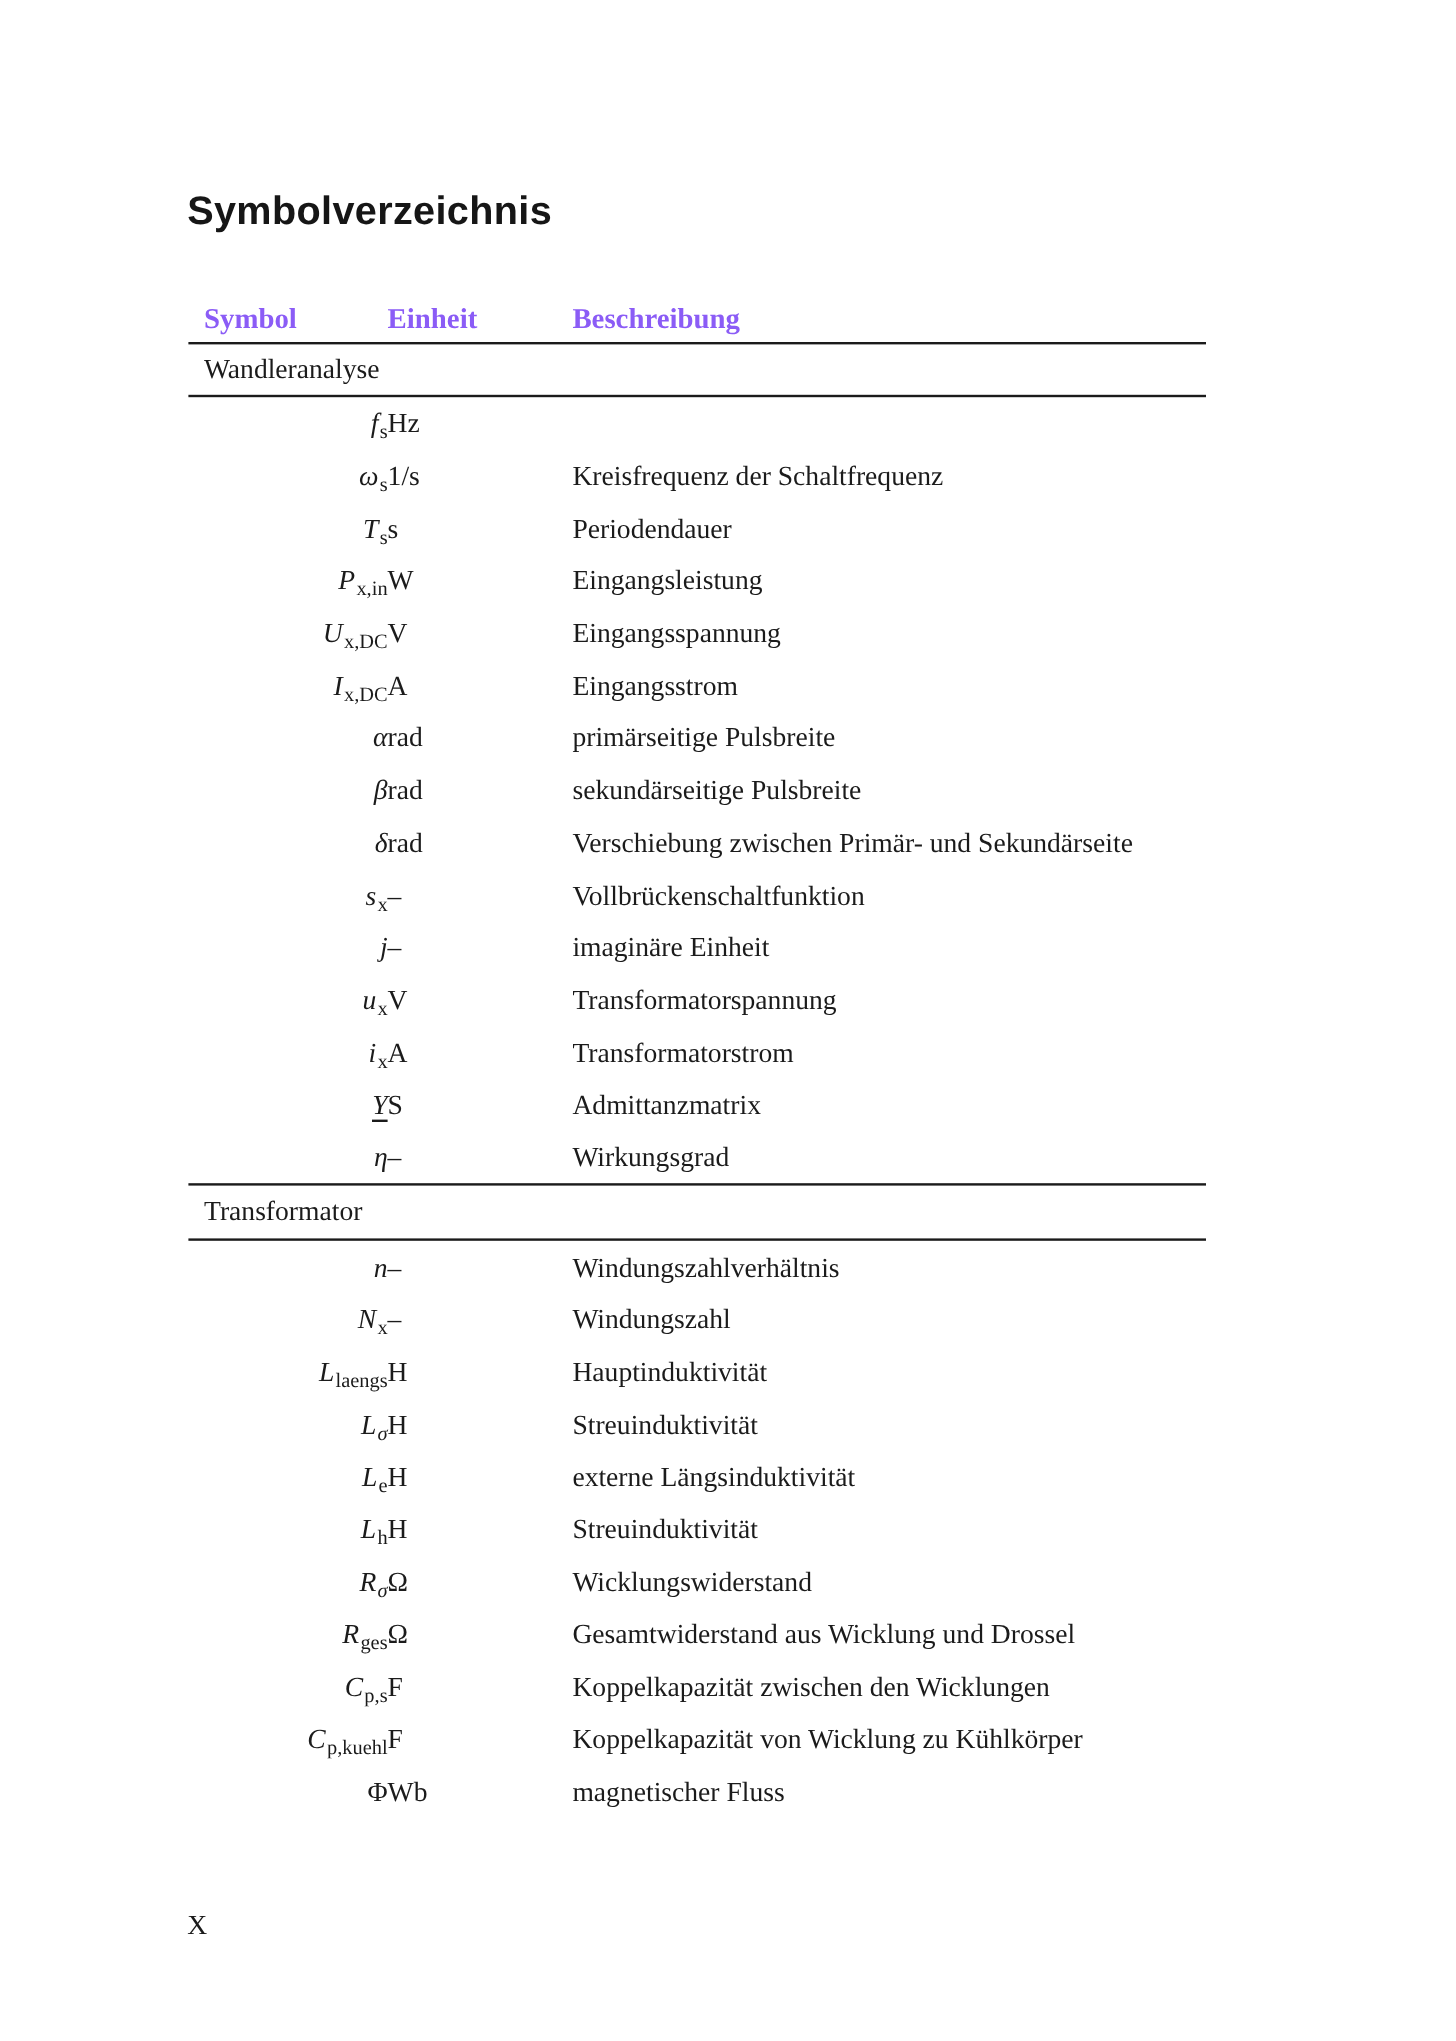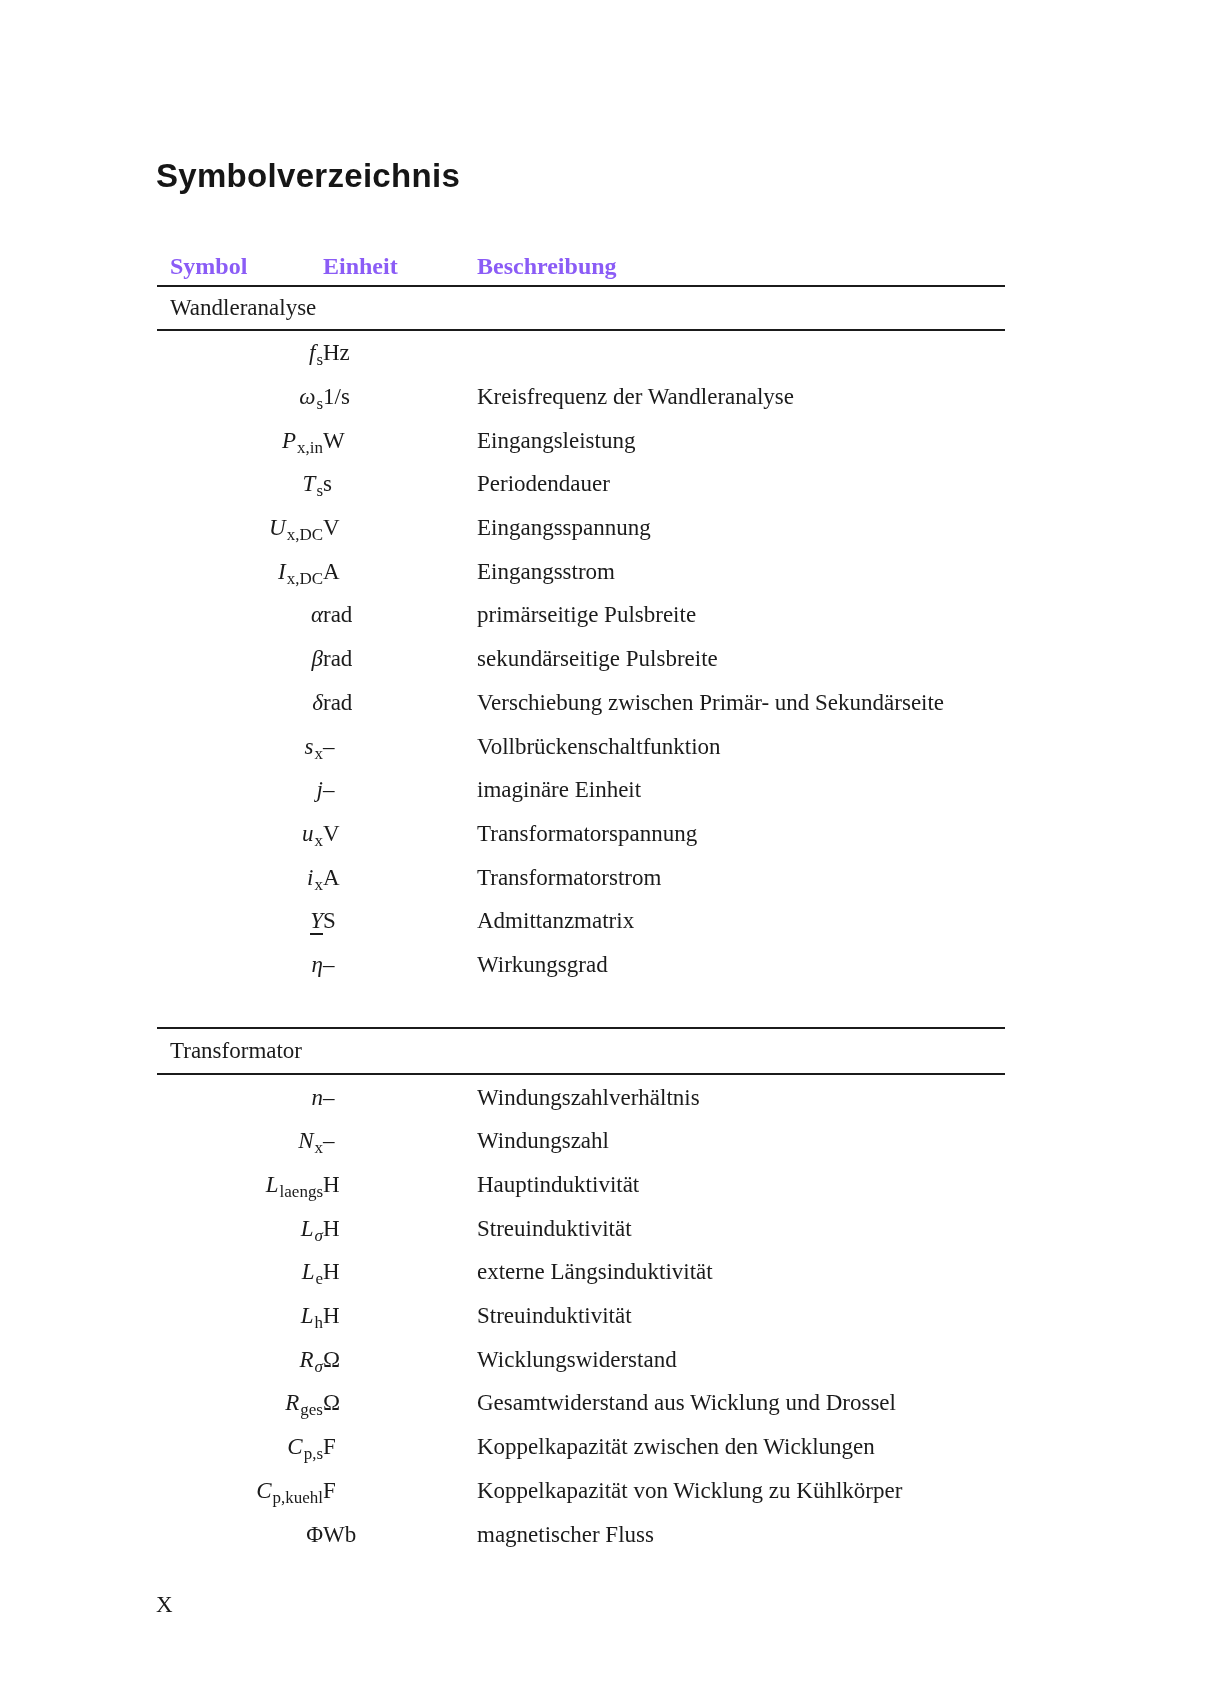--- a/index.html
+++ b/index.html
@@ -35,21 +35,21 @@
     border-bottom:2px solid #1b1b1b;
     font-weight:700; font-size:24px;
     color:#8b5cf6;
   }
   .section-label {
     height:44px;
     display:flex; align-items:center;
     padding-left:13px;
     border-bottom:2px solid #1b1b1b;
   }
-  .section + .section { margin-top:41px; }
+  .section + .section { }
   .section + .section .section-label {
     border-top:2px solid #1b1b1b;
     height:48px;
   }
   .srow { height:43.7px; line-height:1; }
   .sym-cell { white-space:nowrap;text-align:right; }
   .it { font-style:italic; }
   .ul { border-bottom:2px solid #1b1b1b; }
   .sub {
     font-size:17px;
@@ -77,33 +77,33 @@
     <div id="table-body">
         <div class="section">
           <div class="section-label">Wandleranalyse</div>
           <div class="grid-row srow">
             <div class="sym-cell"><span class="it">f</span><span class="sub">s</span></div>
             <div>Hz</div>
           </div>
           <div class="grid-row srow">
             <div class="sym-cell"><span class="it">ω</span><span class="sub">s</span></div>
             <div>1/s</div>
-            <div>Kreisfrequenz der Wandleranalyse</div>
+            <div>Kreisfrequenz der Schaltfrequenz</div>
+          </div>
+          <div class="grid-row srow">
+            <div class="sym-cell"><span class="it">T</span><span class="sub">s</span></div>
+            <div>s</div>
+            <div>Periodendauer</div>
           </div>
           <div class="grid-row srow">
             <div class="sym-cell"><span class="it">P</span><span class="sub">x,in</span></div>
             <div>W</div>
             <div>Eingangsleistung</div>
           </div>
           <div class="grid-row srow">
-            <div class="sym-cell"><span class="it">T</span><span class="sub">s</span></div>
-            <div>s</div>
-            <div>Periodendauer</div>
-          </div>
-          <div class="grid-row srow">
             <div class="sym-cell"><span class="it">U</span><span class="sub">x,DC</span></div>
             <div>V</div>
             <div>Eingangsspannung</div>
           </div>
           <div class="grid-row srow">
             <div class="sym-cell"><span class="it">I</span><span class="sub">x,DC</span></div>
             <div>A</div>
             <div>Eingangsstrom</div>
           </div>
           <div class="grid-row srow">

